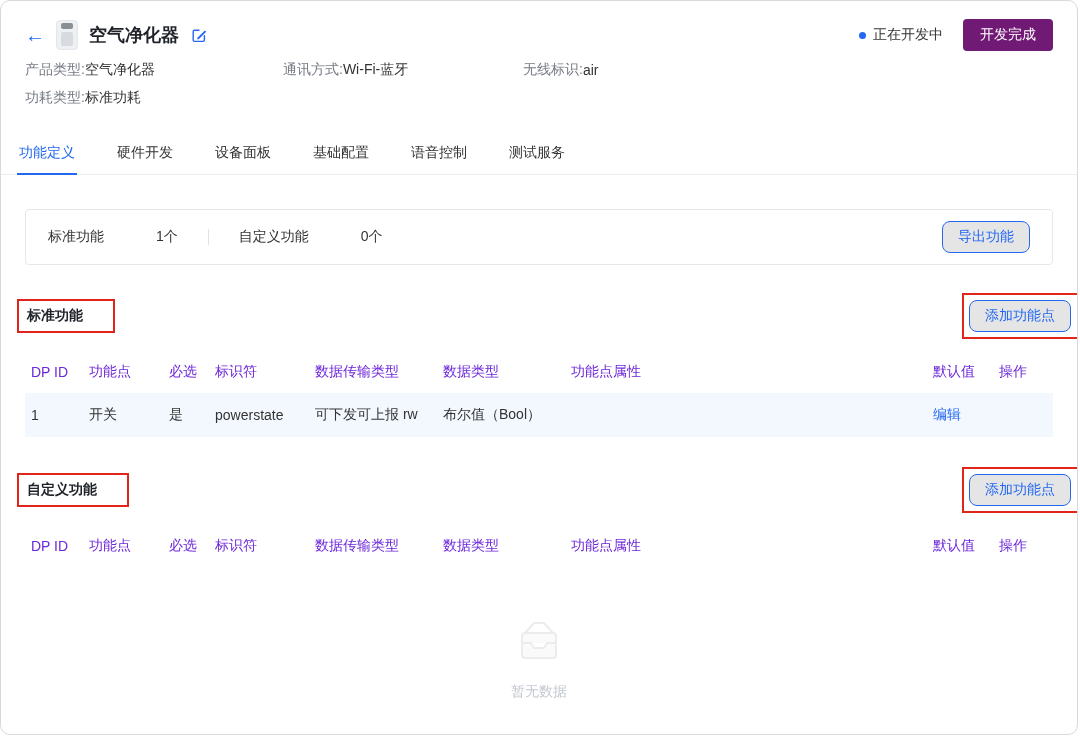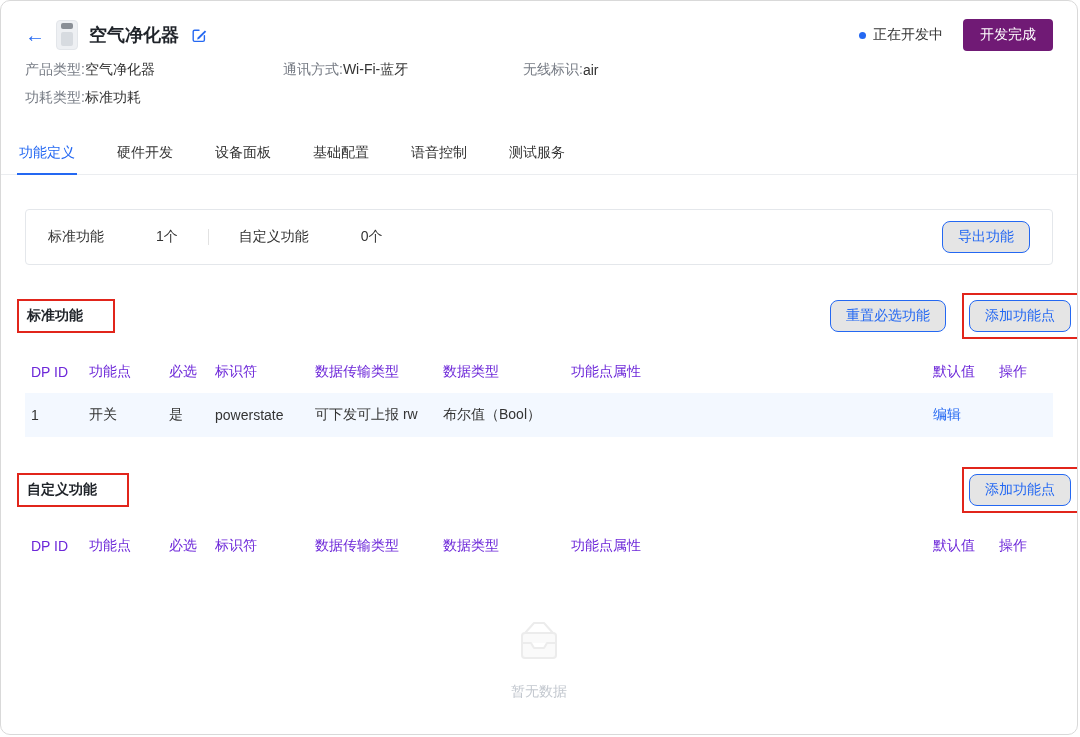--- a/index.html
+++ b/index.html
@@ -226,21 +226,20 @@
       <span>自定义功能</span>
       <span class="sum-count">0个</span>
       <button class="btn-outline btn-export">导出功能</button>
     </div>
 
     <div class="section-head">
       <span class="annotate annotate-title">
         <span class="section-title">标准功能</span>
       </span>
       <span class="section-actions">
-        <button class="btn-outline">重置必选功能</button>
         <span class="annotate annotate-btn">
           <button class="btn-outline">添加功能点</button>
         </span>
       </span>
     </div>
 
     <div class="ftable">
       <div class="frow fhead">
         <span class="cell">DP ID</span>
         <span class="cell">功能点</span>

